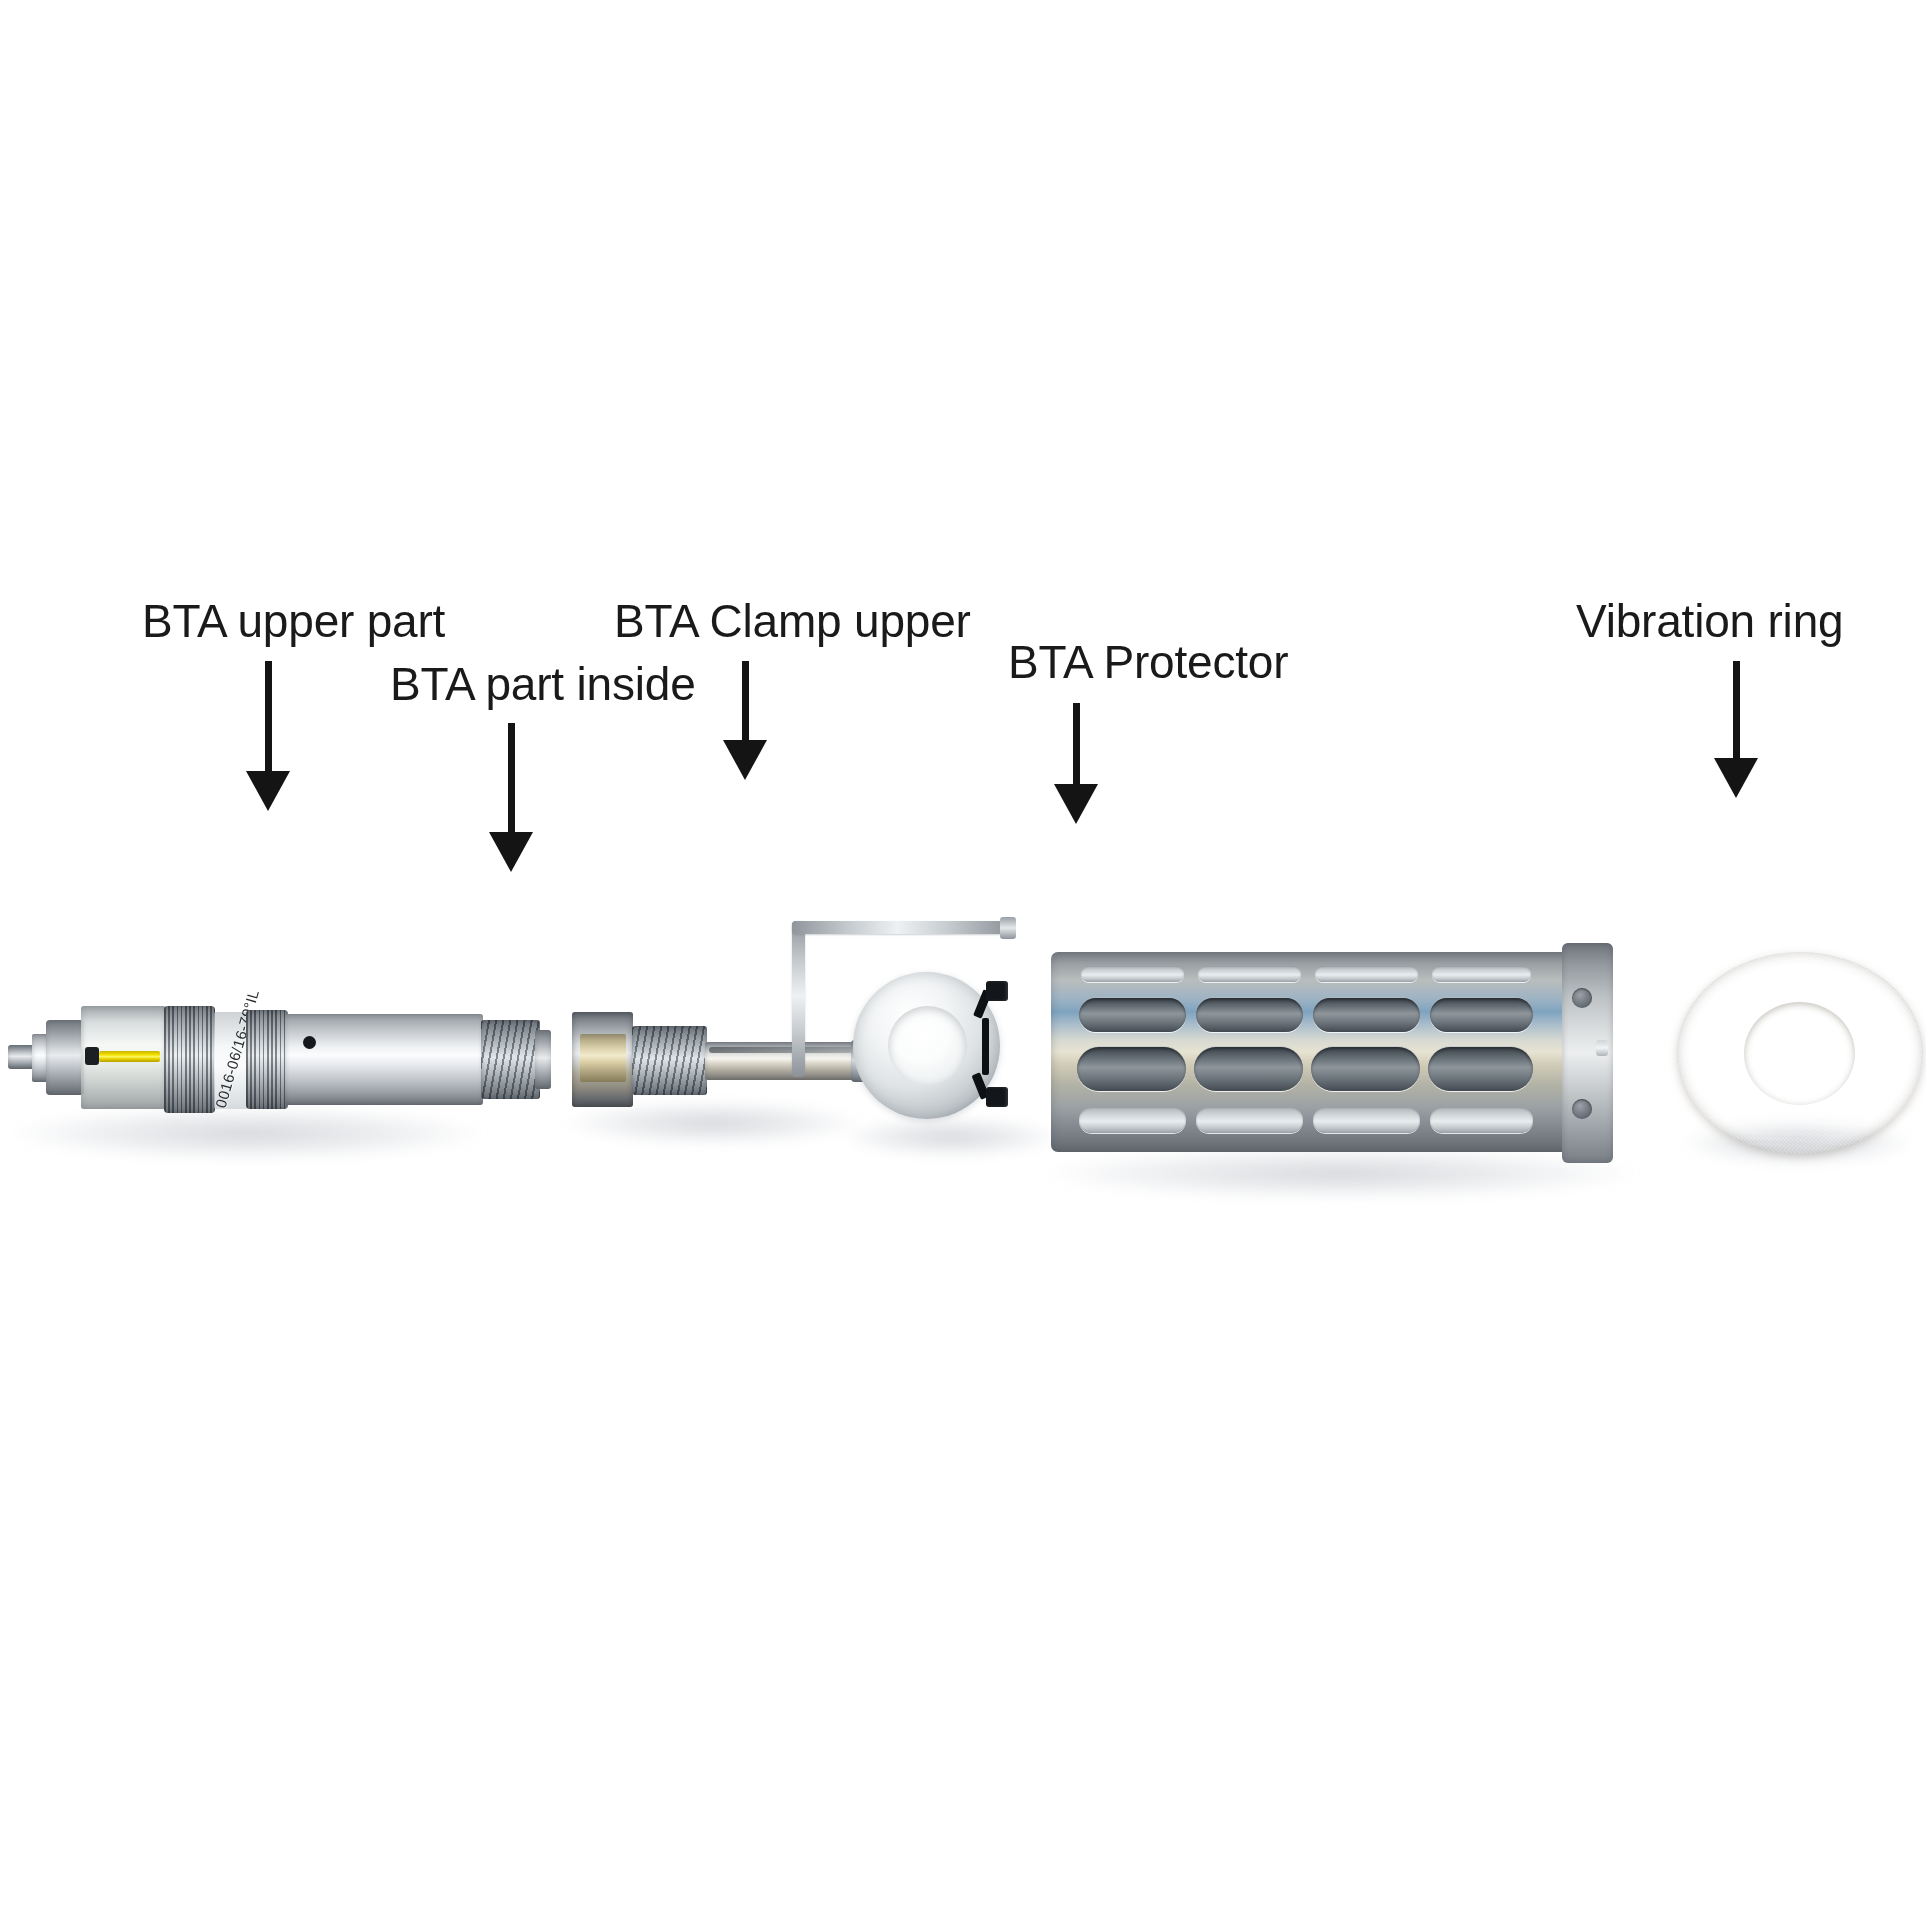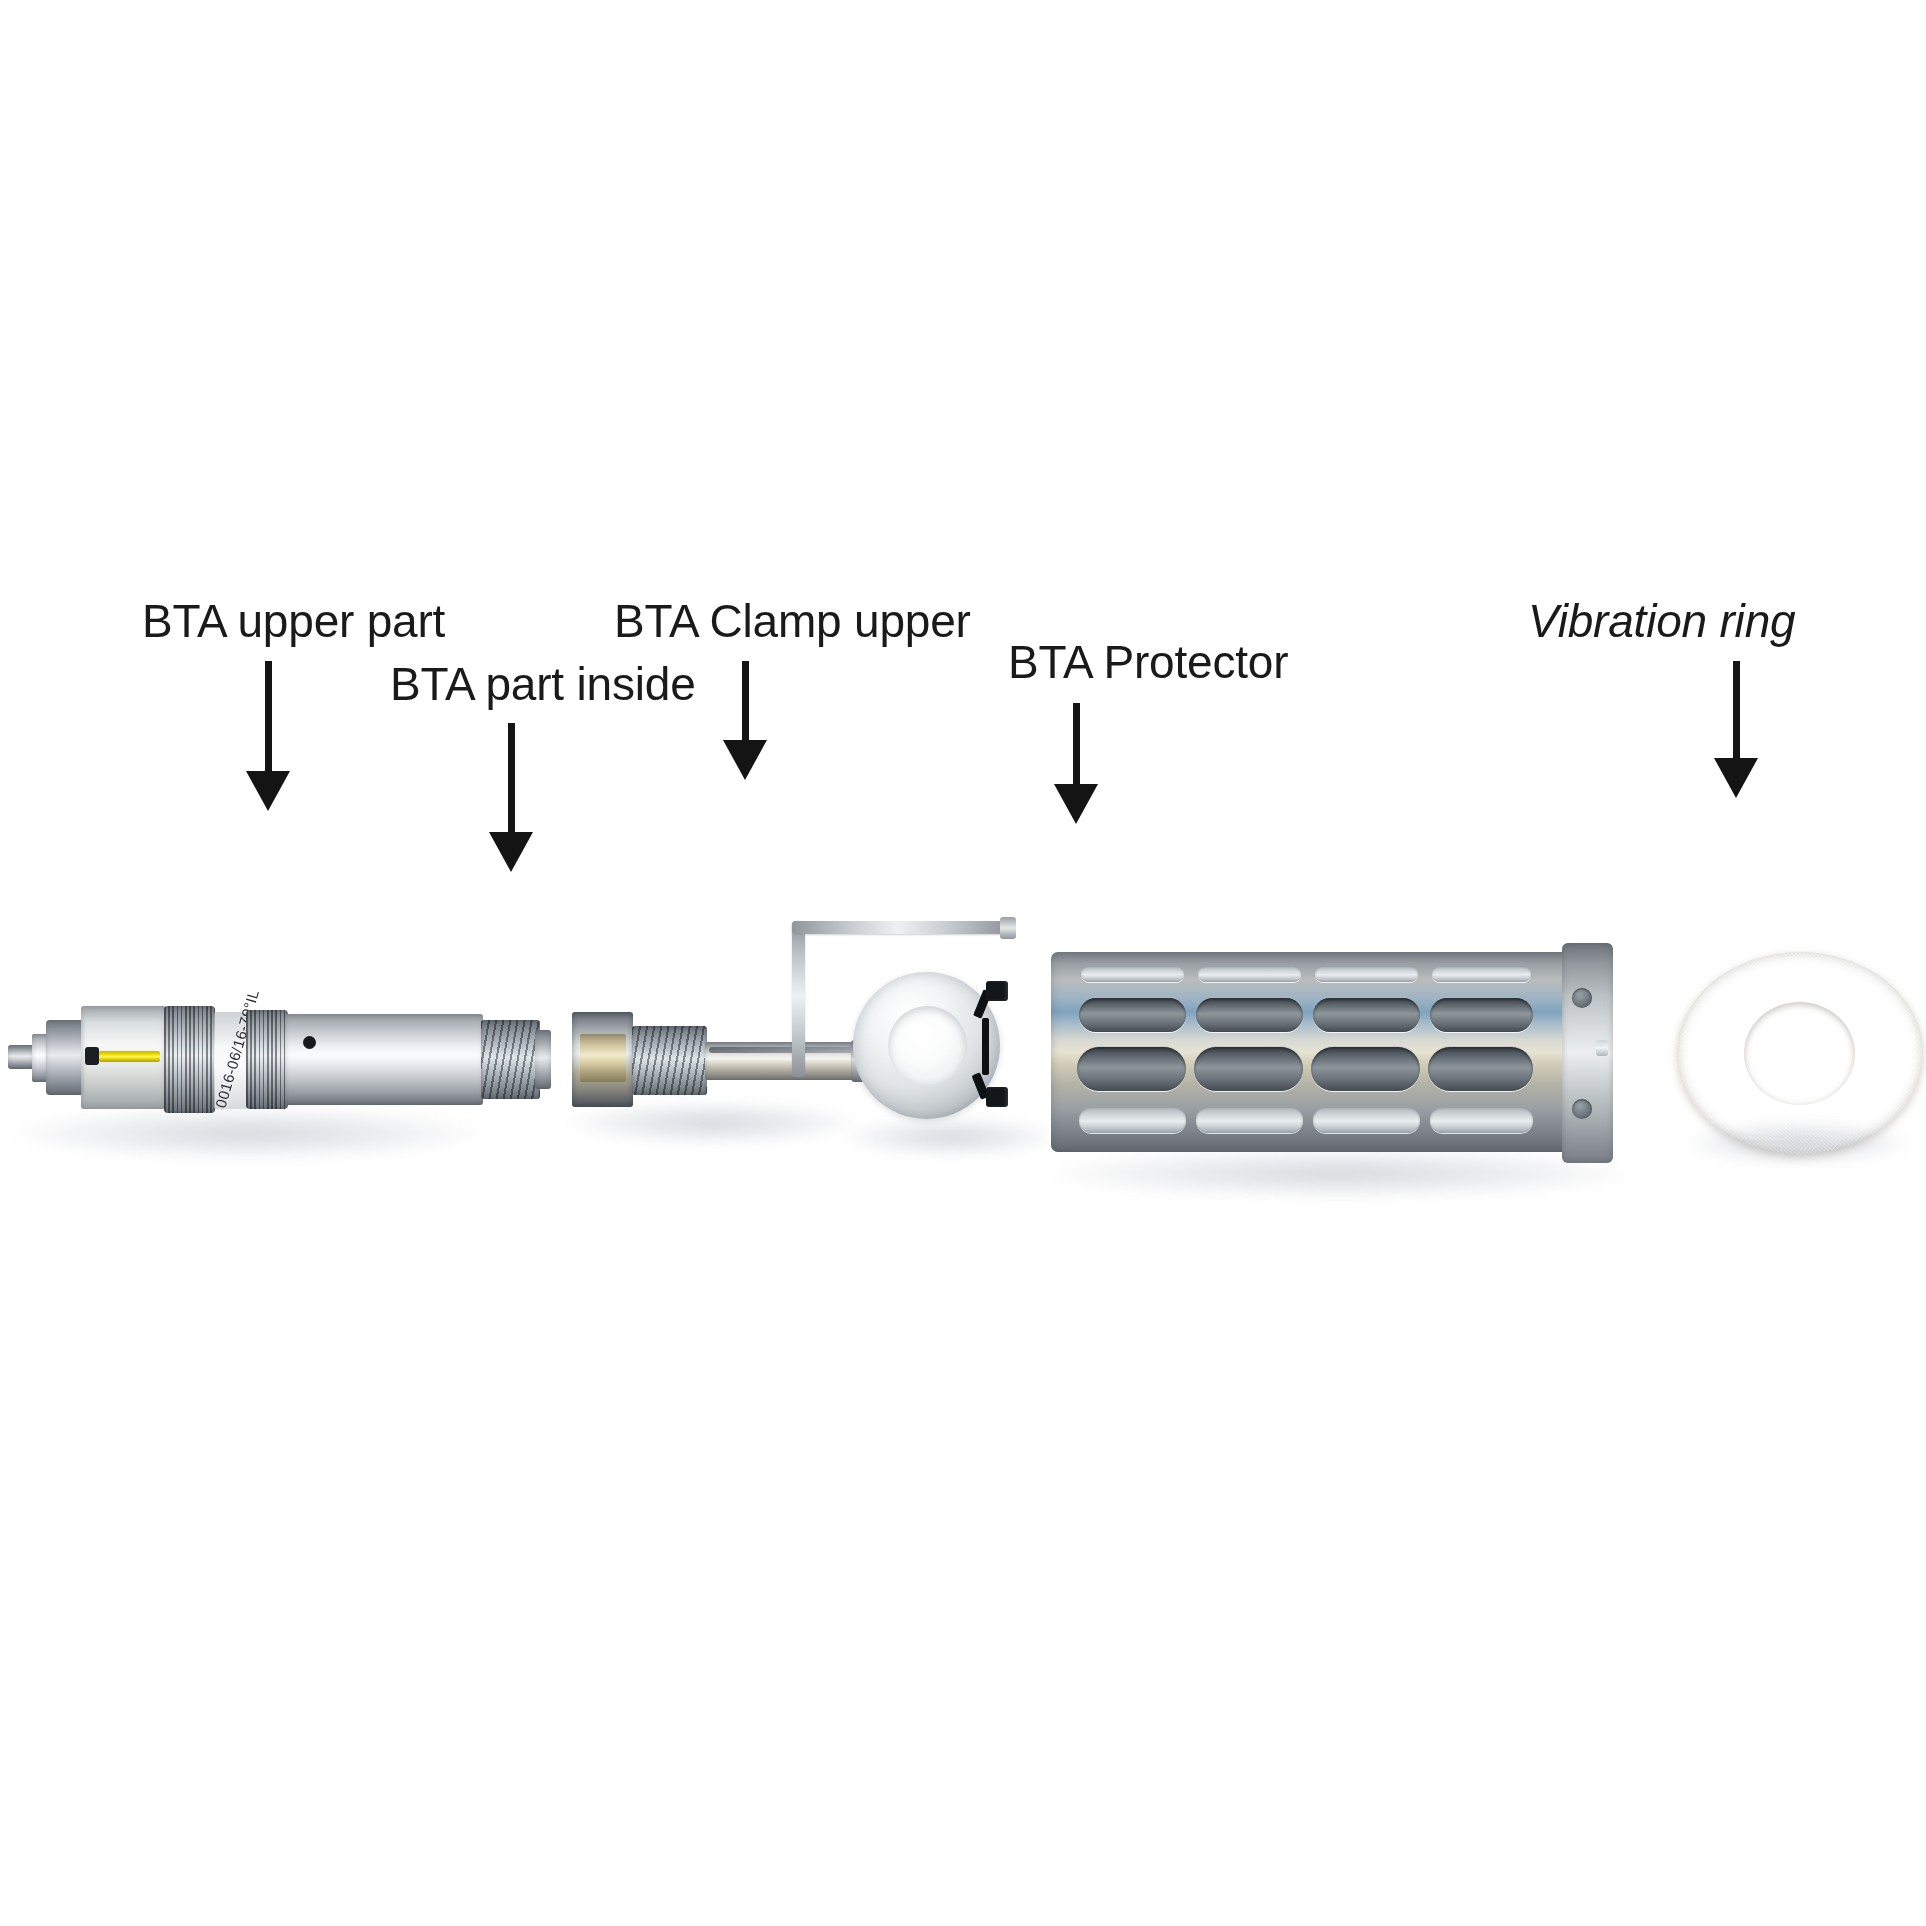--- a/index.html
+++ b/index.html
@@ -280,21 +280,21 @@
 <div id="stage">
 
   <div class="label" style="left:142px;top:598px;">BTA upper part</div>
 
   <div class="label" style="left:390px;top:661px;">BTA part inside</div>
 
   <div class="label" style="left:614px;top:598px;">BTA Clamp upper</div>
 
   <div class="label" style="left:1000px;top:639px;margin-left:8px;">BTA Protector</div>
 
-  <div class="label" style="left:1528px;top:598px;font-style:italic;">Vibration ring</div>
+  <div class="label" style="left:1576px;top:598px;">Vibration ring</div>
 
   <div class="arrow" style="left:246px;top:661px;width:44px;height:150px;">
     <div class="shaft" style="height:111px;"></div>
       <div class="head"></div>
   </div>
 
   <div class="arrow" style="left:489px;top:723px;width:44px;height:149px;">
     <div class="shaft" style="height:109px;"></div>
       <div class="head"></div>
   </div>

